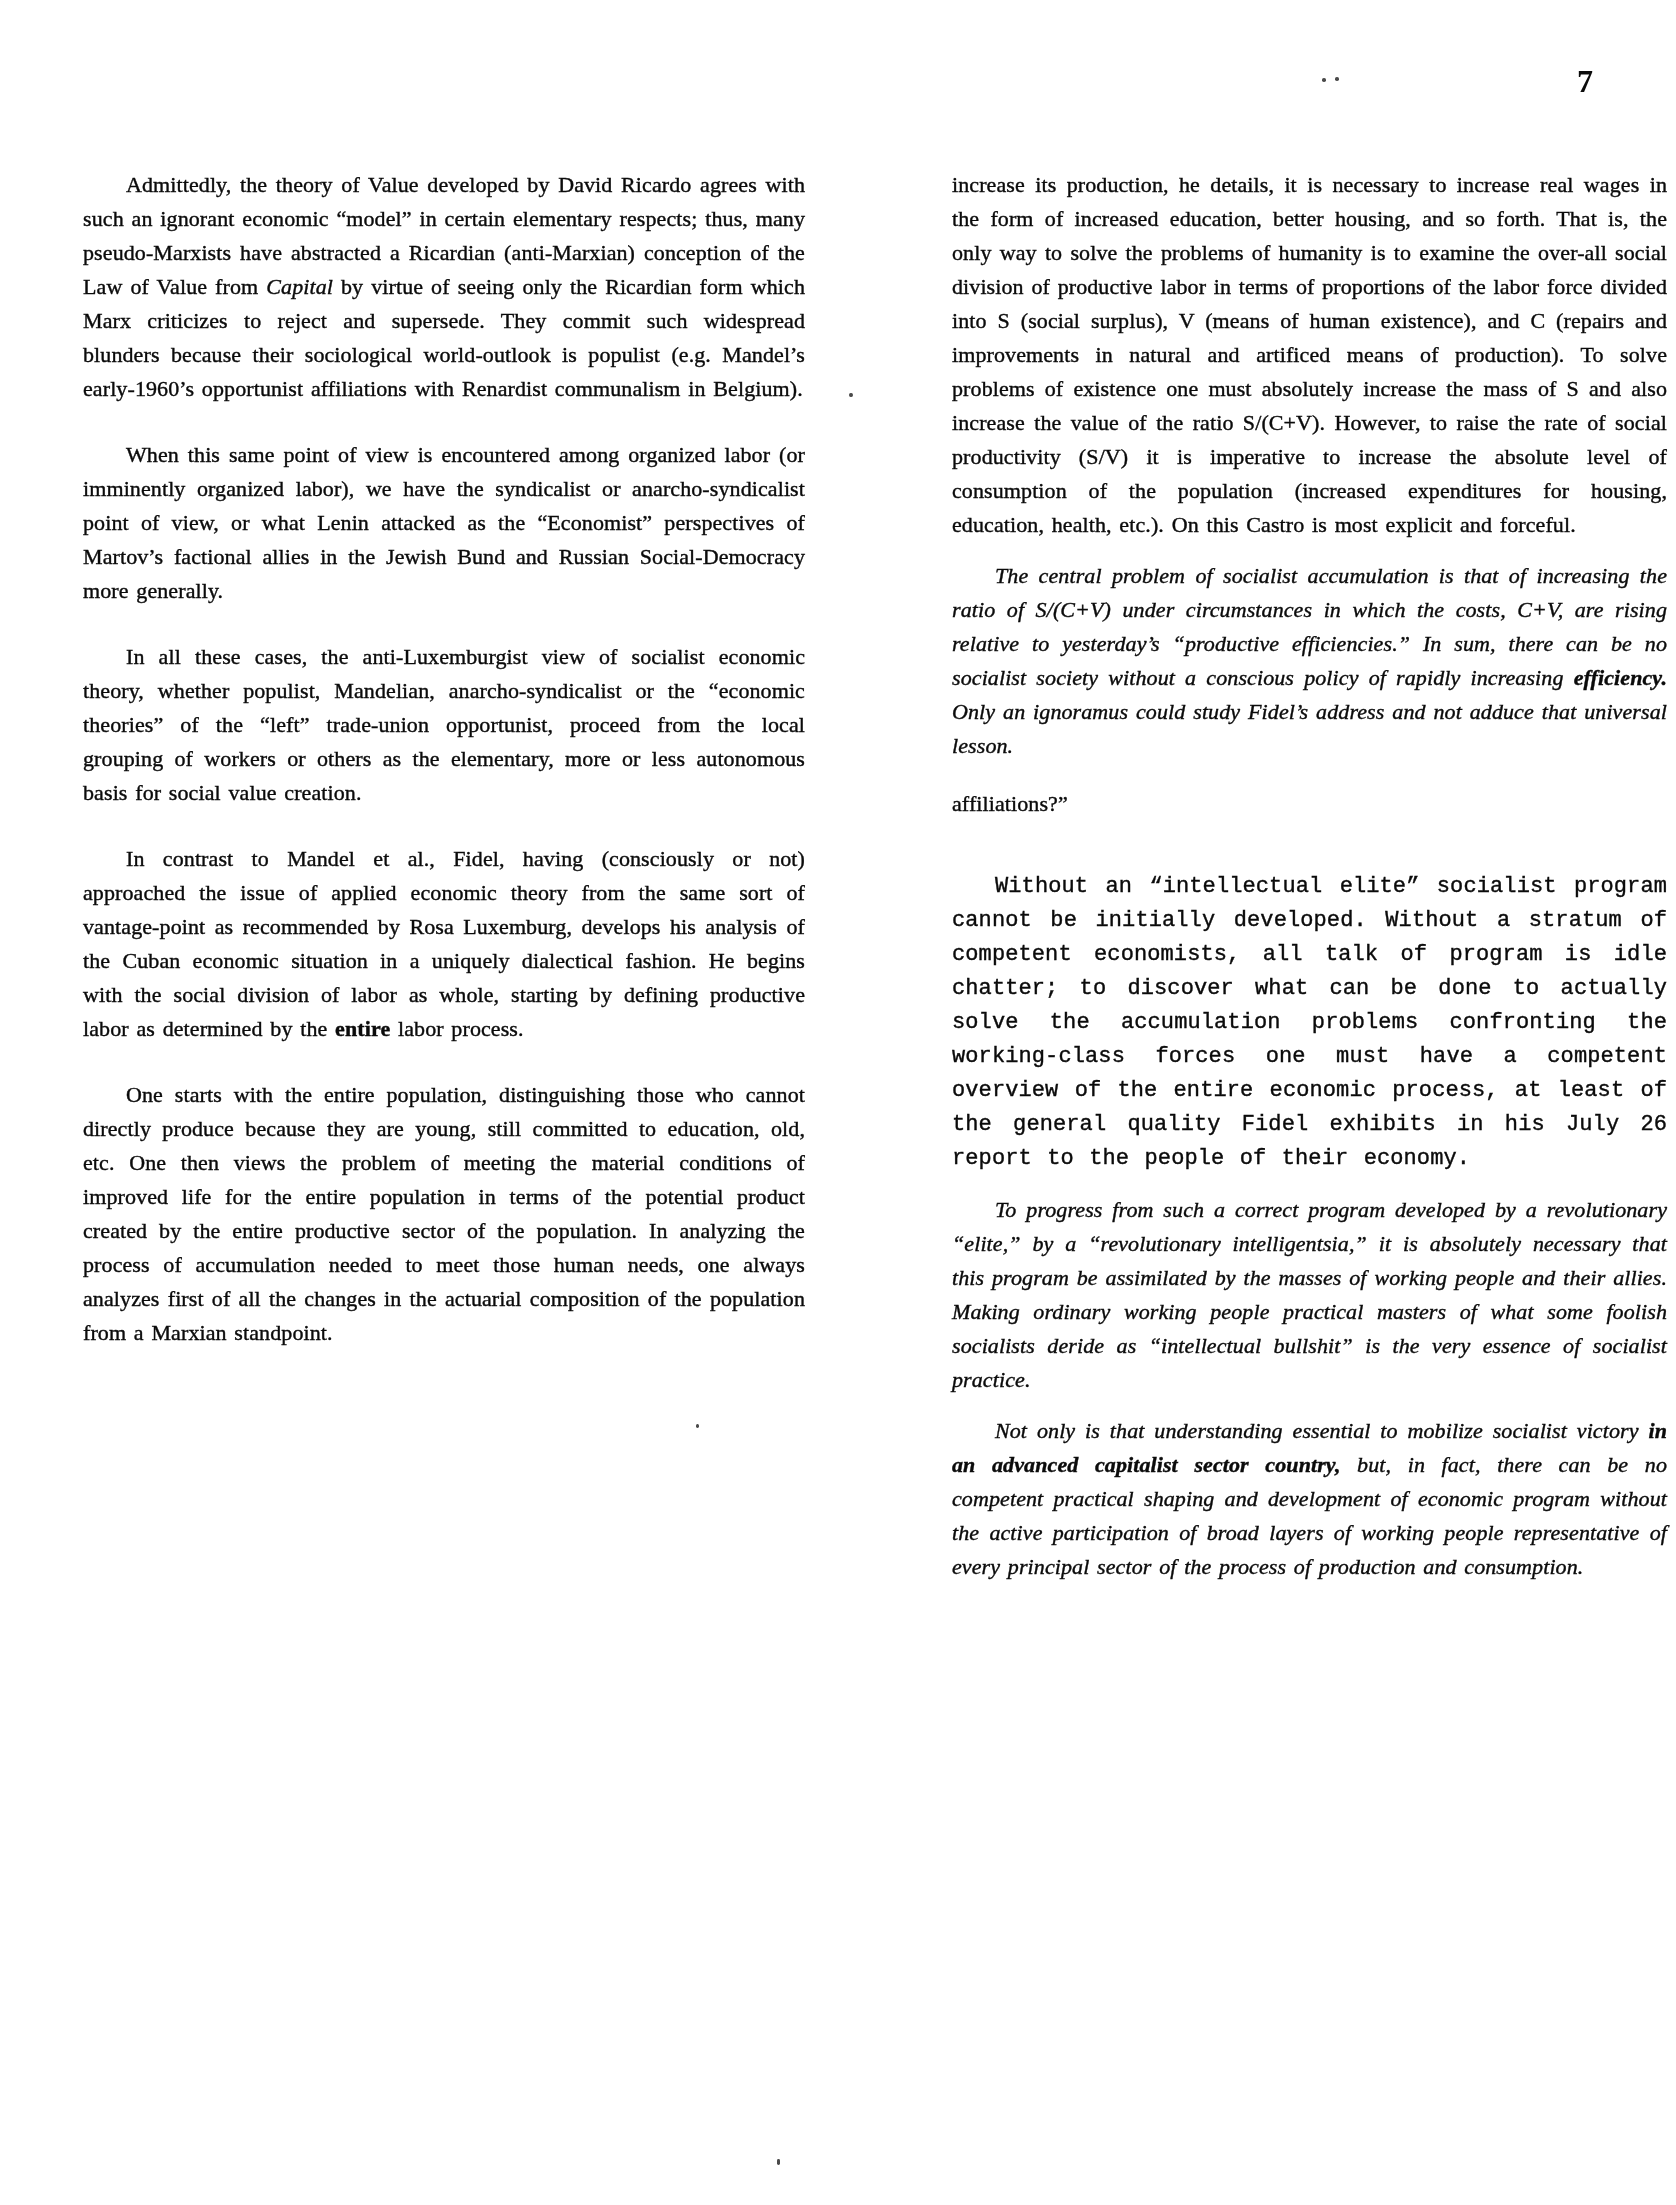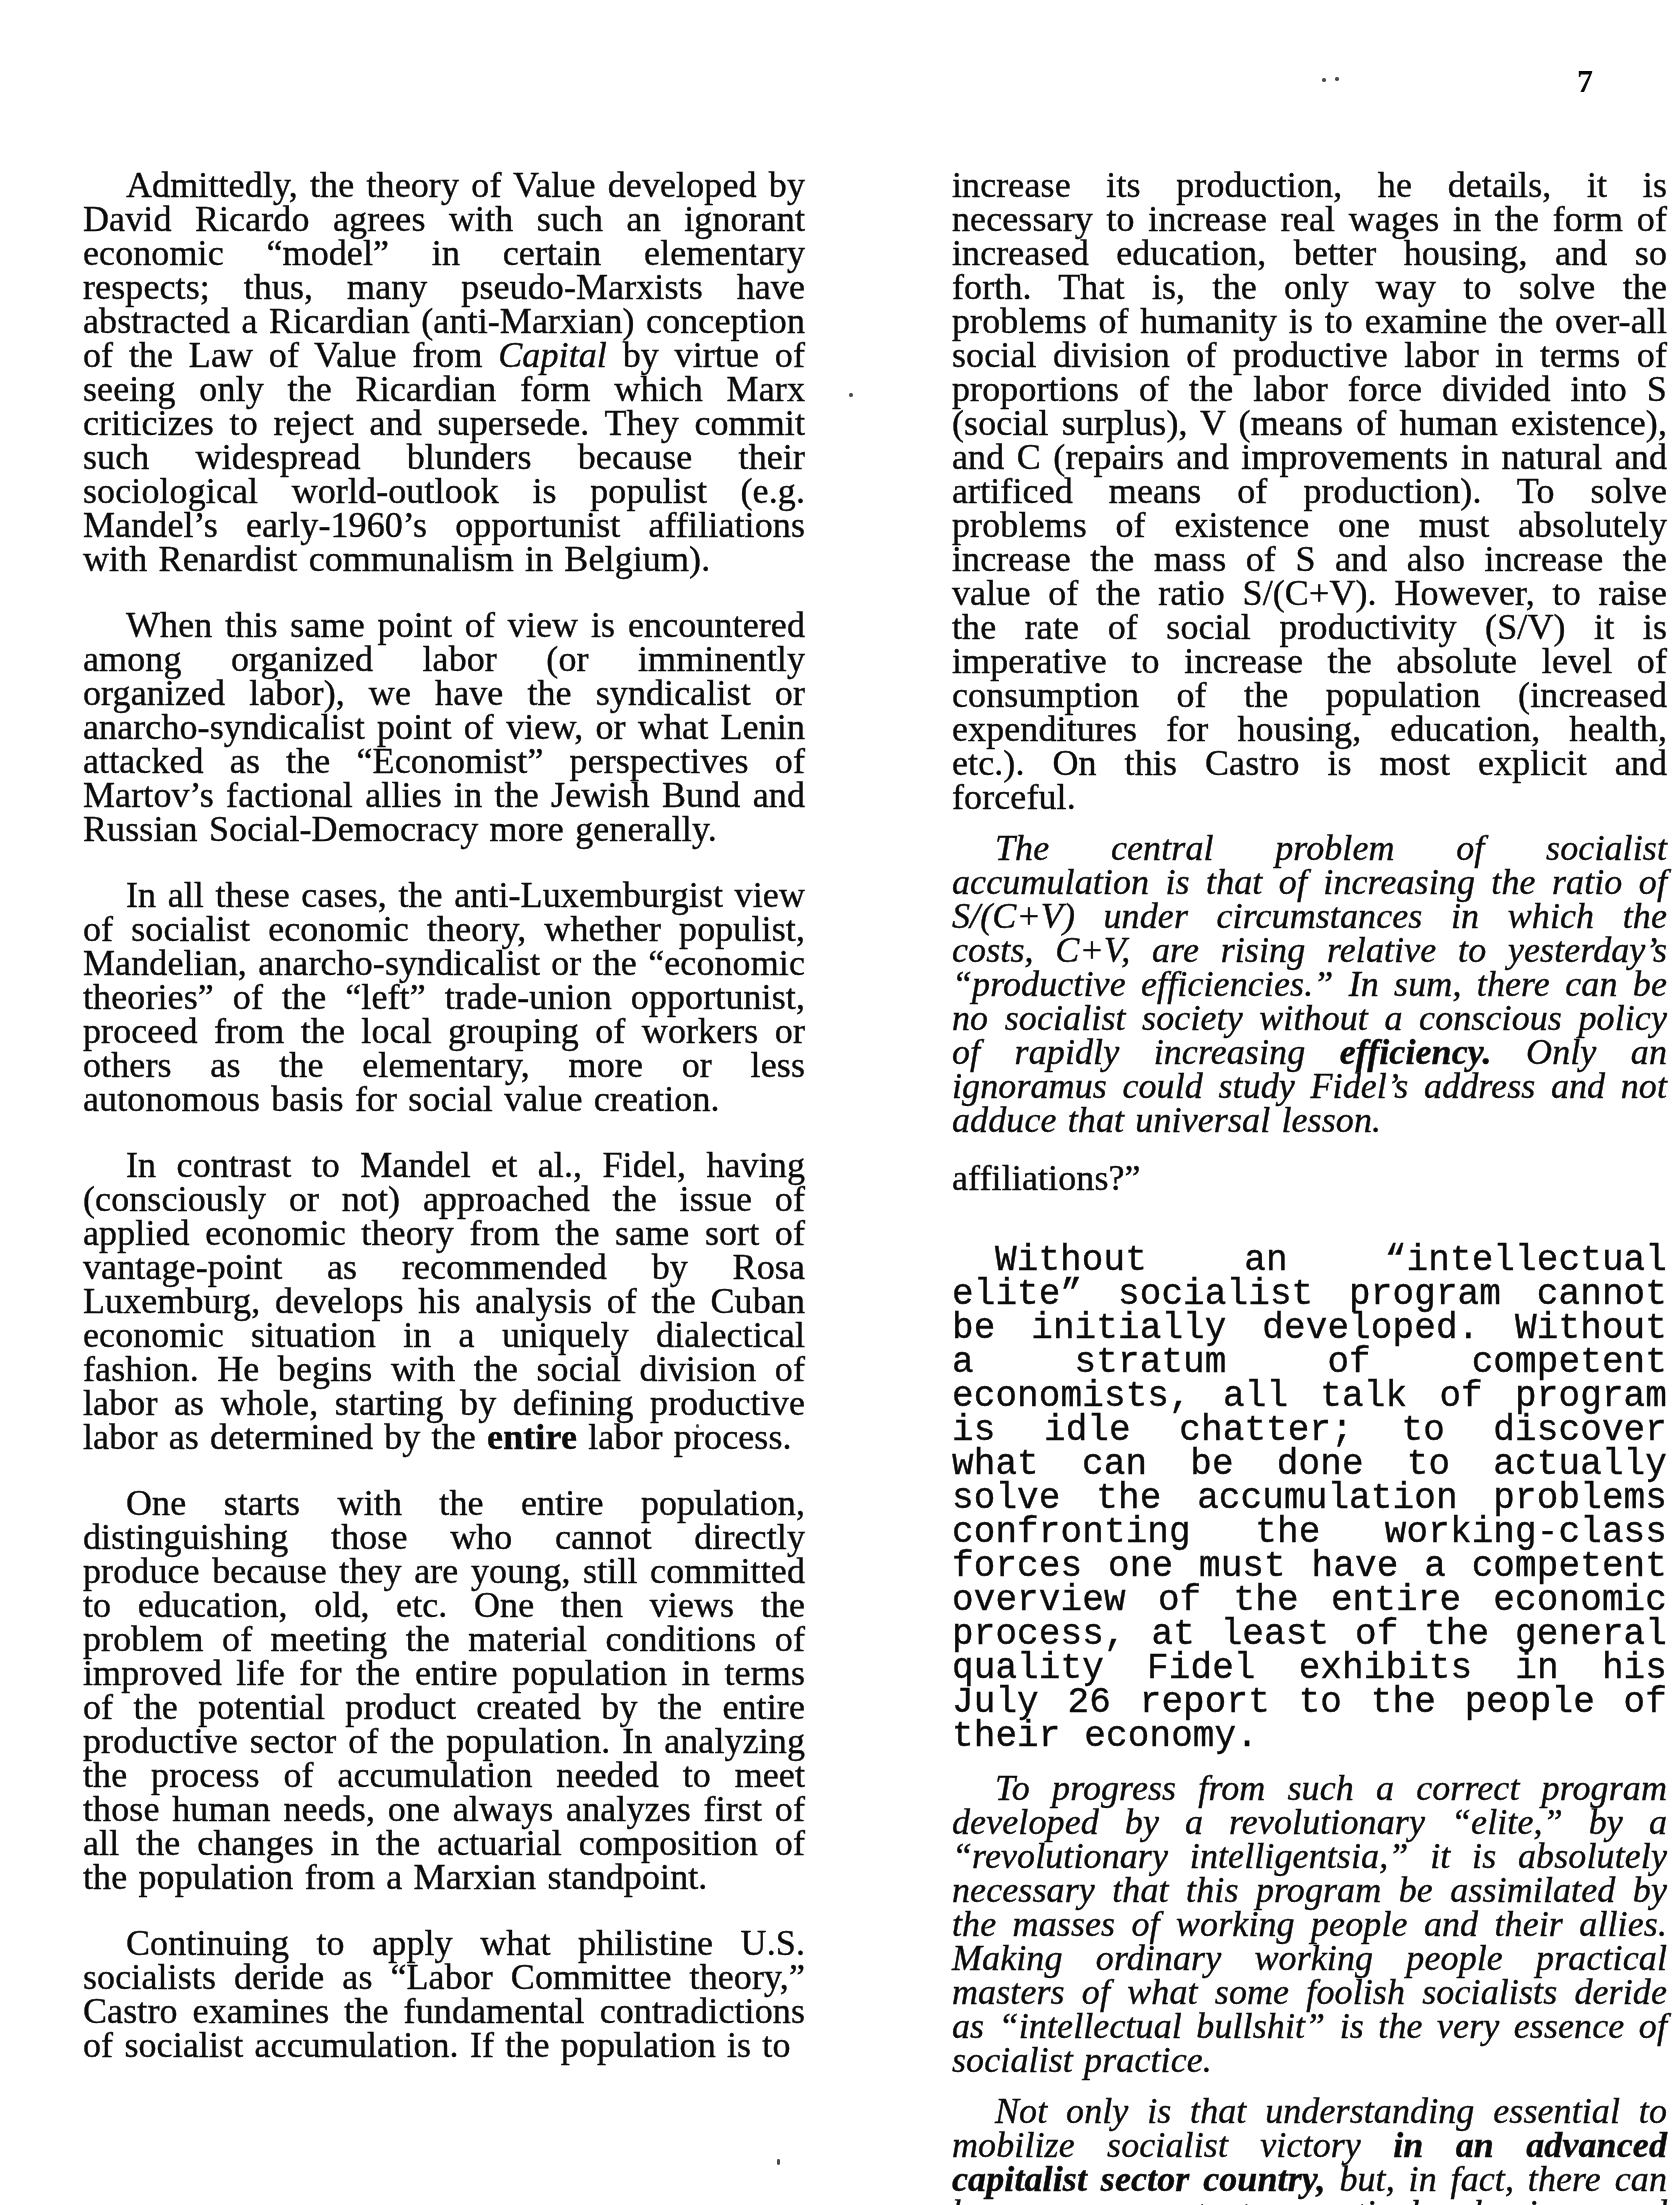--- a/index.html
+++ b/index.html
@@ -21,21 +21,21 @@
     top: 63px;
     left: 1577px;
     font-size: 32px;
     font-weight: 700;
     letter-spacing: 0.7px;
   }
   .col {
     position: absolute;
     top: 168px;
     text-align: justify;
-    font-size: 36px;
+    font-size: 22px;
     line-height: 34px;
     word-spacing: 2.1px;
     letter-spacing: 0.1px;
     -webkit-text-stroke: 0.4px currentColor;
   }
   .col-left  { left: 83px;  width: 722px; }
   .col-right { left: 952px; width: 715px; }
 
   .para { margin: 0; text-indent: 43px; }
   .para.noindent { text-indent: 0; }
@@ -83,21 +83,20 @@
     <p class="para"><span>Admittedly, the theory of Value developed by David Ricardo agrees with such an ignorant economic “model” in certain elementary respects; thus, many pseudo-Marxists have abstracted a Ricardian (anti-Marxian) conception of the Law of Value from </span><i>Capital</i><span> by virtue of seeing only the Ricardian form which Marx criticizes to reject and supersede. They commit such widespread blunders because their sociological world-outlook is populist (e.g. Mandel’s early-1960’s opportunist affiliations with Renardist communalism in Belgium).</span></p>
 
     <p class="para">When this same point of view is encountered among organized labor (or imminently organized labor), we have the syndicalist or anarcho-syndicalist point of view, or what Lenin attacked as the “Economist” perspectives of Martov’s factional allies in the Jewish Bund and Russian Social-Democracy more generally.</p>
 
     <p class="para">In all these cases, the anti-Luxemburgist view of socialist economic theory, whether populist, Mandelian, anarcho-syndicalist or the “economic theories” of the “left” trade-union opportunist, proceed from the local grouping of workers or others as the elementary, more or less autonomous basis for social value creation.</p>
 
     <p class="para"><span>In contrast to Mandel et al., Fidel, having (consciously or not) approached the issue of applied economic theory from the same sort of vantage-point as recommended by Rosa Luxemburg, develops his analysis of the Cuban economic situation in a uniquely dialectical fashion. He begins with the social division of labor as whole, starting by defining productive labor as determined by the </span><b>entire</b><span> labor process.</span></p>
 
     <p class="para">One starts with the entire population, distinguishing those who cannot directly produce because they are young, still committed to education, old, etc. One then views the problem of meeting the material conditions of improved life for the entire population in terms of the potential product created by the entire productive sector of the population. In analyzing the process of accumulation needed to meet those human needs, one always analyzes first of all the changes in the actuarial composition of the population from a Marxian standpoint.</p>
 
-    <p class="para">Continuing to apply what philistine U.S. socialists deride as “Labor Committee theory,” Castro examines the fundamental contradictions of socialist accumulation. If the population is to</p>
 
   </div>
 
   <div class="col col-right">
 
     <p class="para noindent">increase its production, he details, it is necessary to increase real wages in the form of increased education, better housing, and so forth. That is, the only way to solve the problems of humanity is to examine the over-all social division of productive labor in terms of proportions of the labor force divided into S (social surplus), V (means of human existence), and C (repairs and improvements in natural and artificed means of production). To solve problems of existence one must absolutely increase the mass of S and also increase the value of the ratio S/(C+V). However, to raise the rate of social productivity (S/V) it is imperative to increase the absolute level of consumption of the population (increased expenditures for housing, education, health, etc.). On this Castro is most explicit and forceful.</p>
 
     <p class="para m-sm"><span>The central problem of socialist accumulation is that of increasing the ratio of S/(C+V) under circumstances in which the costs, C+V, are rising relative to yesterday’s “productive efficiencies.” In sum, there can be no socialist society without a conscious policy of rapidly increasing </span><b>efficiency.</b><span> Only an ignoramus could study Fidel’s address and not adduce that universal lesson.</span></p>
 
     <p class="para noindent m-md"><span>affiliations?”</span></p>

